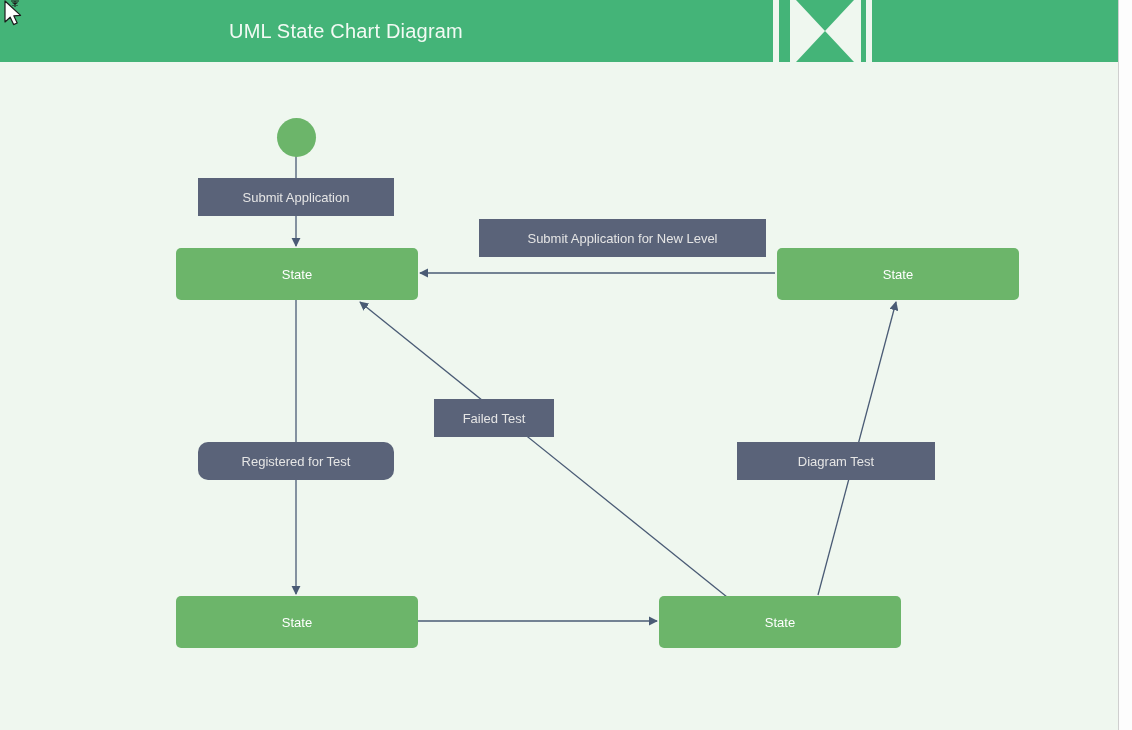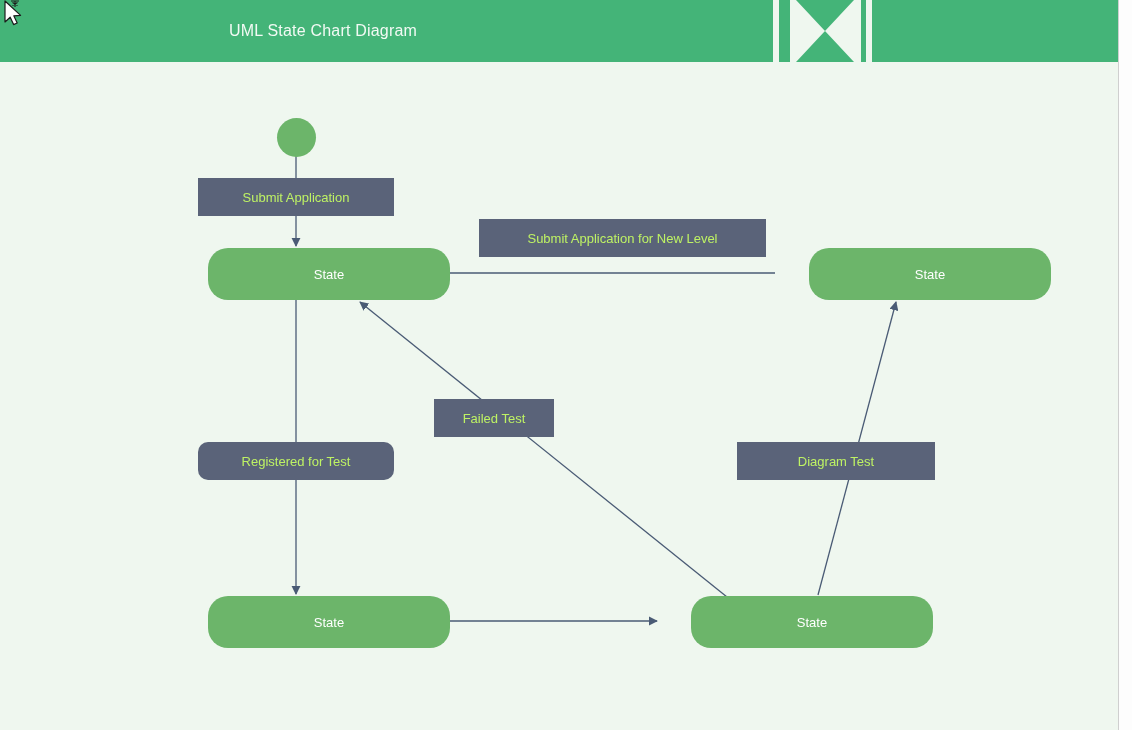--- a/index.html
+++ b/index.html
@@ -25,21 +25,21 @@
     top: 0;
     width: 1118px;
     height: 62px;
     background: #44b478;
     overflow: hidden;
   }
   #header-title {
     position: absolute;
     left: 229px;
     top: 16px;
-    font-size: 16px;
+    font-size: 20px;
     line-height: 30px;
     color: #f2faf4;
     letter-spacing: 0.2px;
     white-space: nowrap;
   }
   
   .deco-gap {
     position: absolute;
     top: 0;
     width: 6px;
@@ -113,31 +113,30 @@
   .node {
     position: absolute;
     box-sizing: border-box;
   }
   .start-node {
     border-radius: 50%;
     background: #6cb56a;
   }
   .state-node {
     background: #6cb56a;
-    border-radius: 20px;
+    border-radius: 5px;
     color: #ffffff;
     font-size: 13px;
     display: flex;
     align-items: center;
     justify-content: center;
-    margin-left: 32px;
   }
   .label-box {
     background: #5a6379;
-    color: #bef264;
+    color: #e5e5e5;
     font-size: 13px;
     display: flex;
     align-items: center;
     justify-content: center;
     white-space: nowrap;
   }
 
   
   #cursor {
     position: absolute;

